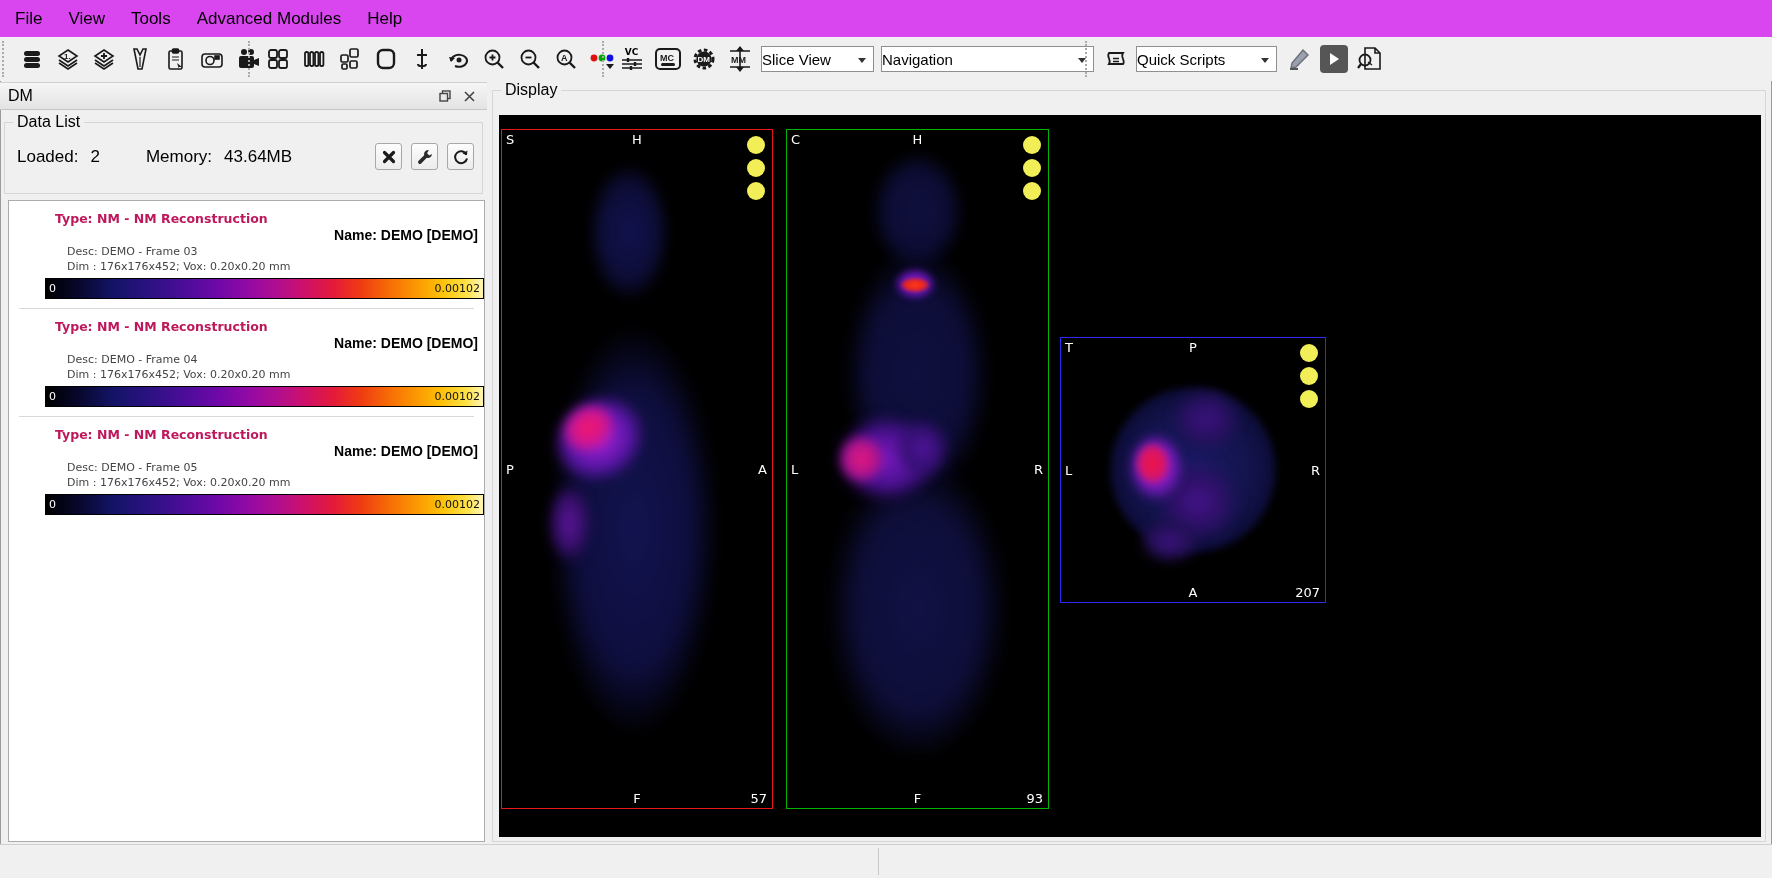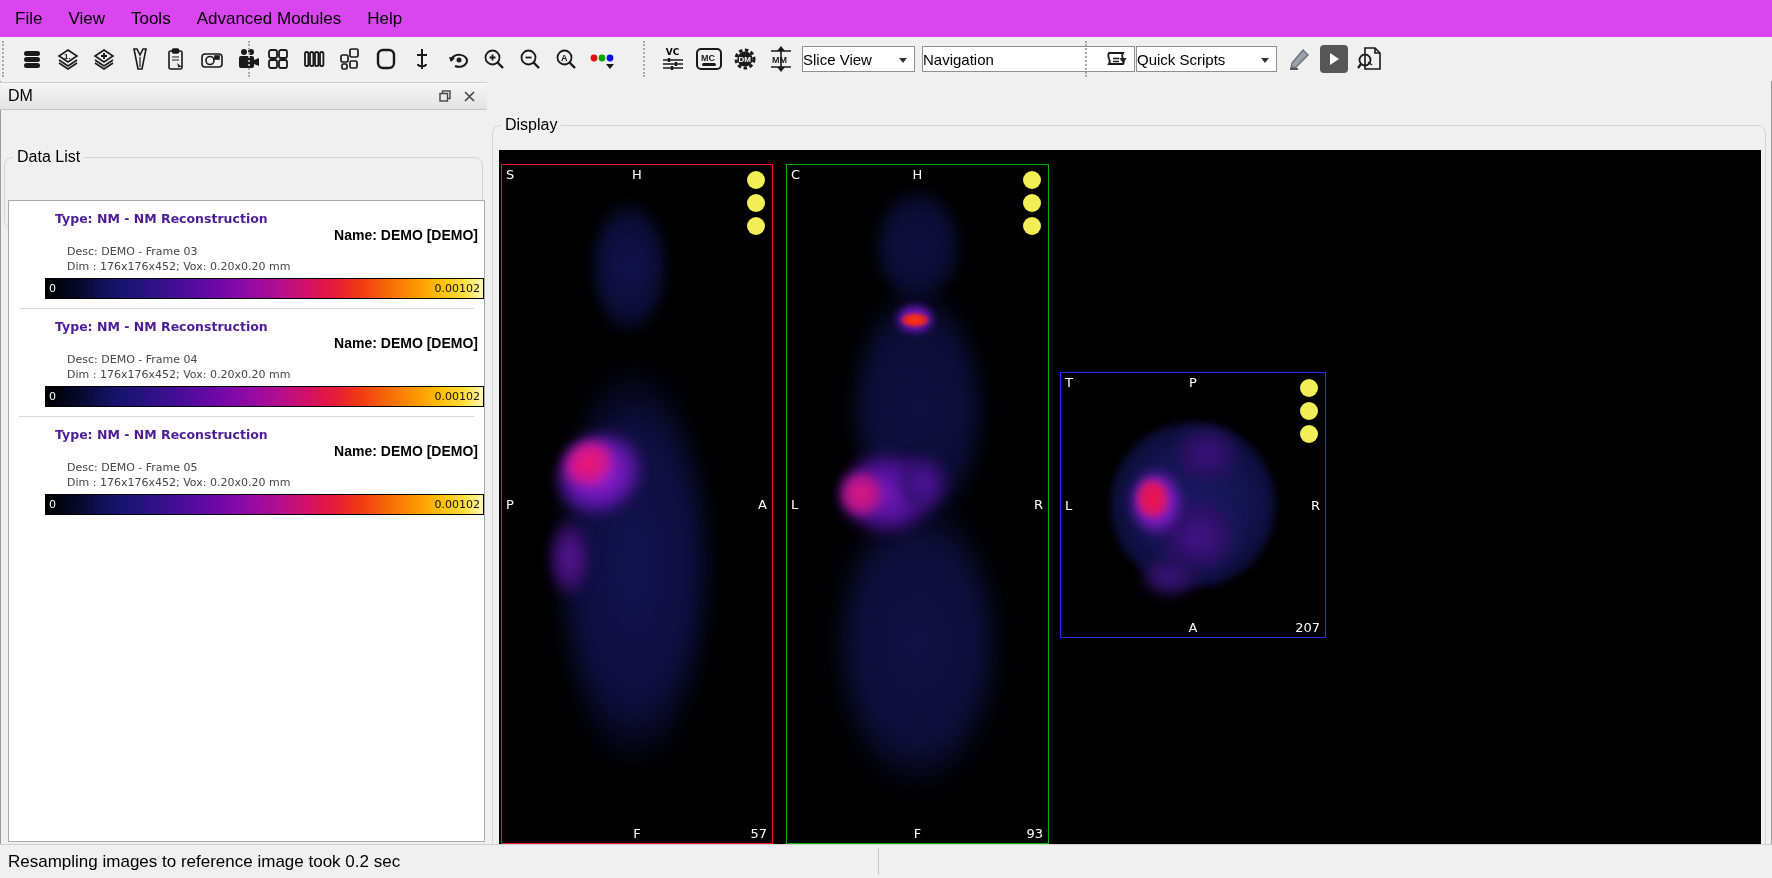--- a/index.html
+++ b/index.html
@@ -24,32 +24,32 @@
   .combo { height:26px; background:#fff; border:1px solid #8f8f8f; display:flex; align-items:center; font-size:15px; position:relative; cursor:default; }
   .combo .arrow { position:absolute; right:7px; top:11px; width:0; height:0; border-left:4px solid transparent; border-right:4px solid transparent; border-top:5px solid #333; }
   .play-btn { width:28px; height:28px; background:#565656; border-radius:4px; display:flex; align-items:center; justify-content:center; }
   
   .dm-titlebar { position:absolute; left:0; top:82px; width:487px; height:28px;
     background:linear-gradient(#f6f6f6,#e3e3e3); border-top:1px solid #cfcfcf; border-bottom:1px solid #c6c6c6;
     display:flex; align-items:center; padding:0 8px; }
   .dm-title { font-size:16px; }
   .dm-titlebar .spacer { flex:1; }
   .titlebar-btn { width:20px; height:18px; display:flex; align-items:center; justify-content:center; margin-left:4px; }
-  .groupbox { position:absolute; border:1px solid #d5d5d5; border-radius:8px;margin-top:35px; }
+  .groupbox { position:absolute; border:1px solid #d5d5d5; border-radius:1px; }
   .groupbox > .legend { position:absolute; top:-10px; left:8px; background:#f0f0f0; padding:0 4px; font-size:16px; }
   #datalist-group { left:4px; top:122px; width:479px; height:72px; }
   .loaded-row { position:absolute; left:12px; top:20px; right:8px; display:flex; align-items:center; font-size:17px; }
   .loaded-row .lbl { margin-right:12px; }
   .loaded-row .val { margin-right:46px; }
   .sq-btn { width:27px; height:27px; border:1px solid #a8a8a8; border-radius:3px; background:linear-gradient(#fdfdfd,#ececec);
     display:flex; align-items:center; justify-content:center; margin-left:9px; }
   #available-box { position:absolute; left:8px; top:200px; width:477px; height:642px; background:#fff; border:1px solid #ababab; overflow:hidden; }
   .avail-label { font-size:15px; padding:9px 0 0 6px; }
   .d-item { padding:10px 6px 0 30px; position:relative; cursor:default; }
-  .d-type { color:#4c1d95; font-weight:bold; font-size:12.5px; font-family:"DejaVu Sans",sans-serif; padding-left:16px; }
+  .d-type { color:#be185d; font-weight:bold; font-size:12.5px; font-family:"DejaVu Sans",sans-serif; padding-left:16px; }
   .d-name { font-weight:bold; font-size:14px; font-family:Liberation Sans, sans-serif; padding-left:28px; margin-top:1px;text-align:right; }
   .d-desc,.d-dim { font-size:11px; color:#454545; font-family:"DejaVu Sans",sans-serif; padding-left:28px; margin-top:2px; }
   .cbar { margin:5px 0 0 6px; width:444px; height:21px; position:relative; border:1px solid #000;
     background:linear-gradient(90deg,#000 0%,#07072a 7%,#131366 15%,#2a1280 23%,#4a0d99 31%,#6f08a8 39%,#930aa4 46%,#b40e8d 53%,#d01166 59%,#e41a3a 65%,#ef3a13 71%,#f66707 77%,#fb9202 83%,#fdbd06 89%,#ffe244 95%,#fffbd8 100%); }
   .cbar::after { content:""; position:absolute; right:2px; top:0; bottom:0; width:3px; background:#000; }
   .cmin { position:absolute; left:3px; top:3px; font-size:11px; color:#fff; font-family:"DejaVu Sans",sans-serif; }
   .cmax { position:absolute; right:8px; top:3px; font-size:11px; color:#111; font-family:"DejaVu Sans",sans-serif; }
   .d-sep { margin:9px 10px 0 10px; border-bottom:1px solid #d9d9d9; }
   
   #display-group { left:492px; top:90px; width:1274px; height:752px; }
@@ -225,21 +225,21 @@
     <div class="tbtn">
       <svg width="26" height="24" viewBox="0 0 26 24">
           <circle cx="5" cy="11" r="3.4" fill="#e01010"></circle>
           <circle cx="13" cy="11" r="3.4" fill="#00a800"></circle>
           <circle cx="21" cy="11" r="3.4" fill="#1010e0"></circle>
           <path d="M17 17 h8 l-4 5 Z" fill="#1a1a1a"></path>
         </svg>
     </div>
   </div>
 
-  <div class="tgroup" style="left:643px;">
+  <div class="tgroup" style="left:602px;">
     <div class="tbtn mod-icon">
       <span class="mini-label">VC</span>
       <svg width="20" height="13" viewBox="0 0 20 13" stroke="#1a1a1a" stroke-width="1.6">
           <path d="M0 3 h20 M0 7 h20 M0 11 h20"></path>
           <path d="M6 1 v4 M13 5 v4 M9 9 v4" stroke-width="2.4"></path>
         </svg>
     </div>
     <div class="tbtn mod-icon">
       <svg width="26" height="22" viewBox="0 0 26 22" fill="none" stroke="#1a1a1a">
           <rect x="1" y="1" width="24" height="20" rx="4" stroke-width="2"></rect>
@@ -317,20 +317,43 @@
   </span>
   <span class="titlebar-btn">
     <svg width="11" height="11" viewBox="0 0 11 11" stroke="#444" stroke-width="1.6">
         <path d="M1 1 L10 10 M10 1 L1 10"></path>
       </svg>
   </span>
 </div>
 
 <div class="groupbox" id="datalist-group">
   <span class="legend">Data List</span>
+  <div class="loaded-row">
+    <span class="lbl">Loaded:</span>
+    <span class="val">2</span>
+    <span class="lbl">Memory:</span>
+    <span>43.64MB</span>
+    <span style="flex:1;"></span>
+    <span class="sq-btn">
+      <svg width="14" height="14" viewBox="0 0 14 14" stroke="#1a1a1a" stroke-width="3.2" stroke-linecap="round">
+          <path d="M2.5 2.5 L11.5 11.5 M11.5 2.5 L2.5 11.5"></path>
+        </svg>
+    </span>
+    <span class="sq-btn">
+      <svg width="16" height="16" viewBox="0 0 16 16" fill="#2a2a2a">
+          <path d="M11 1 a4 4 0 0 0 -3.8 5.2 L1.6 11.8 a1.8 1.8 0 0 0 2.6 2.6 L9.8 8.8 A4 4 0 0 0 15 5 l-2.6 1.4 L10 4.2 L11.8 1.2 Z"></path>
+        </svg>
+    </span>
+    <span class="sq-btn">
+      <svg width="16" height="16" viewBox="0 0 16 16" fill="none" stroke="#1a1a1a" stroke-width="2">
+          <path d="M13.5 5.5 A6 6 0 1 0 14 9.5"></path>
+          <path d="M14.5 1.5 L13.8 6.2 L9.5 4.5 Z" fill="#1a1a1a" stroke="none"></path>
+        </svg>
+    </span>
+  </div>
 </div>
 
 <div id="available-box">
 
   <div class="d-item">
     <div class="d-type">Type: NM - NM Reconstruction</div>
     <div class="d-name">Name: DEMO [DEMO]</div>
     <div class="d-desc">Desc: DEMO - Frame 03</div>
     <div class="d-dim">Dim : 176x176x452; Vox: 0.20x0.20 mm</div>
     <div class="cbar">
@@ -427,15 +450,14 @@
         <div class="dot"></div>
         <div class="dot"></div>
         <div class="dot"></div>
       </div>
     </div>
 
   </div>
 </div>
 
 <div class="statusbar">
-  <span class="status-msg">Resampling images to reference image took 0.2 sec</span>
   <span class="status-div"></span>
 </div>
 
 </body></html>

